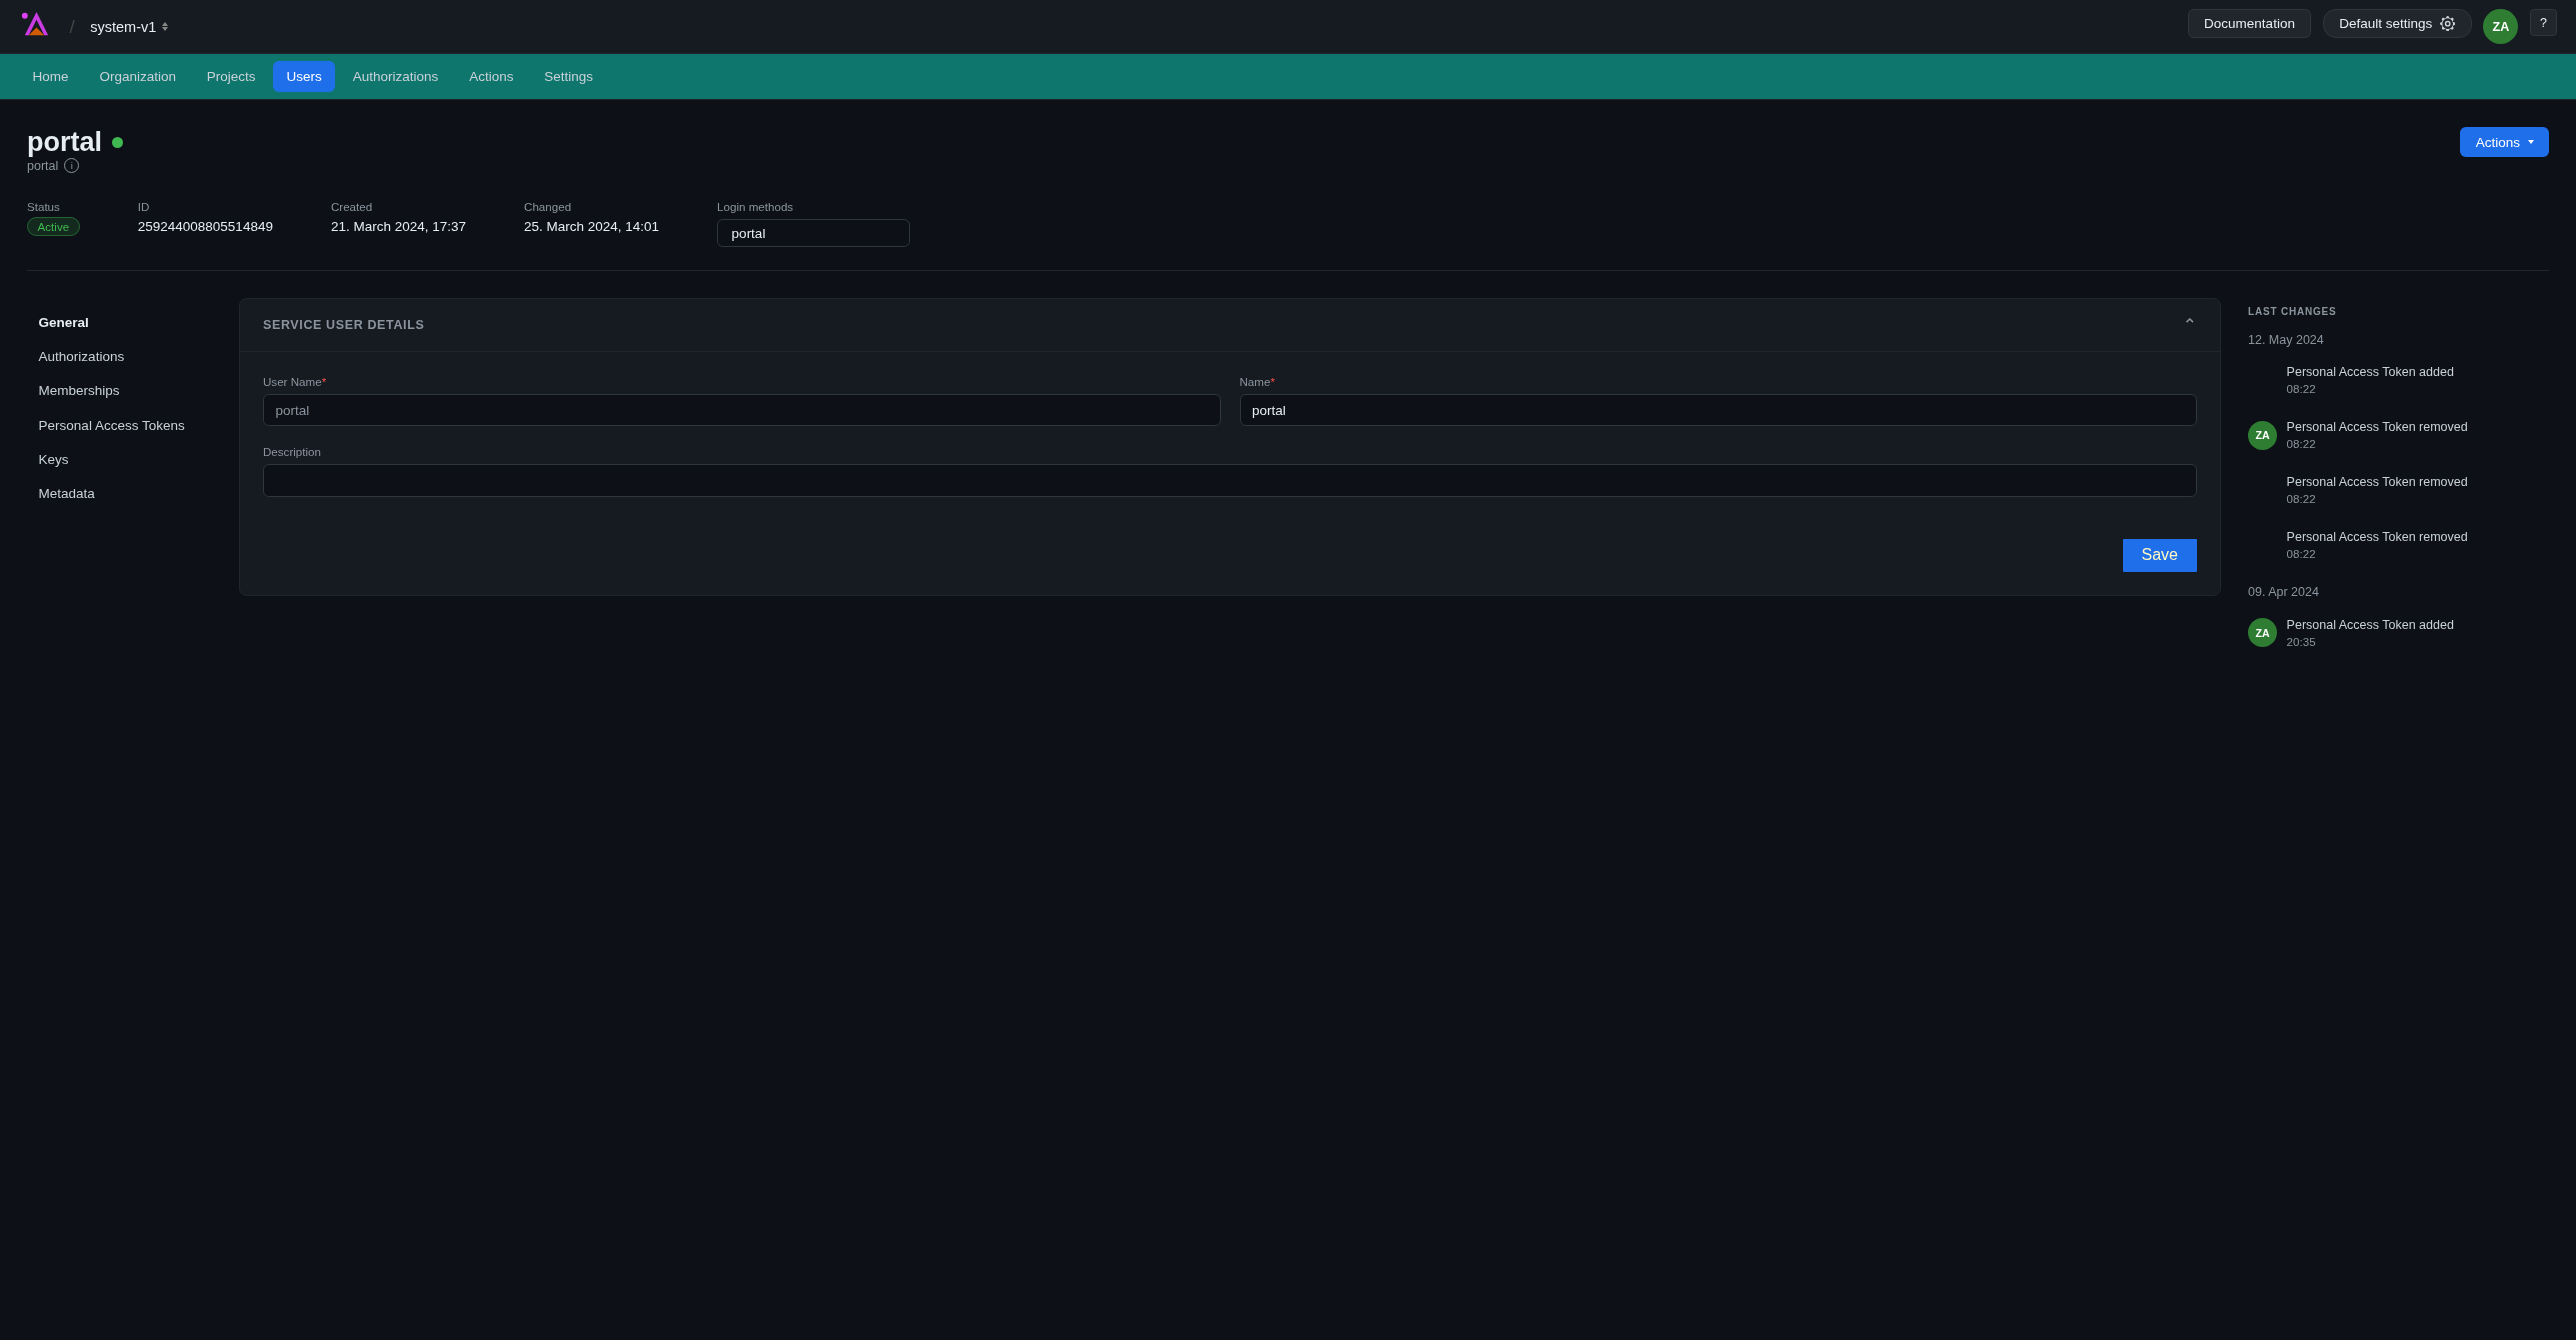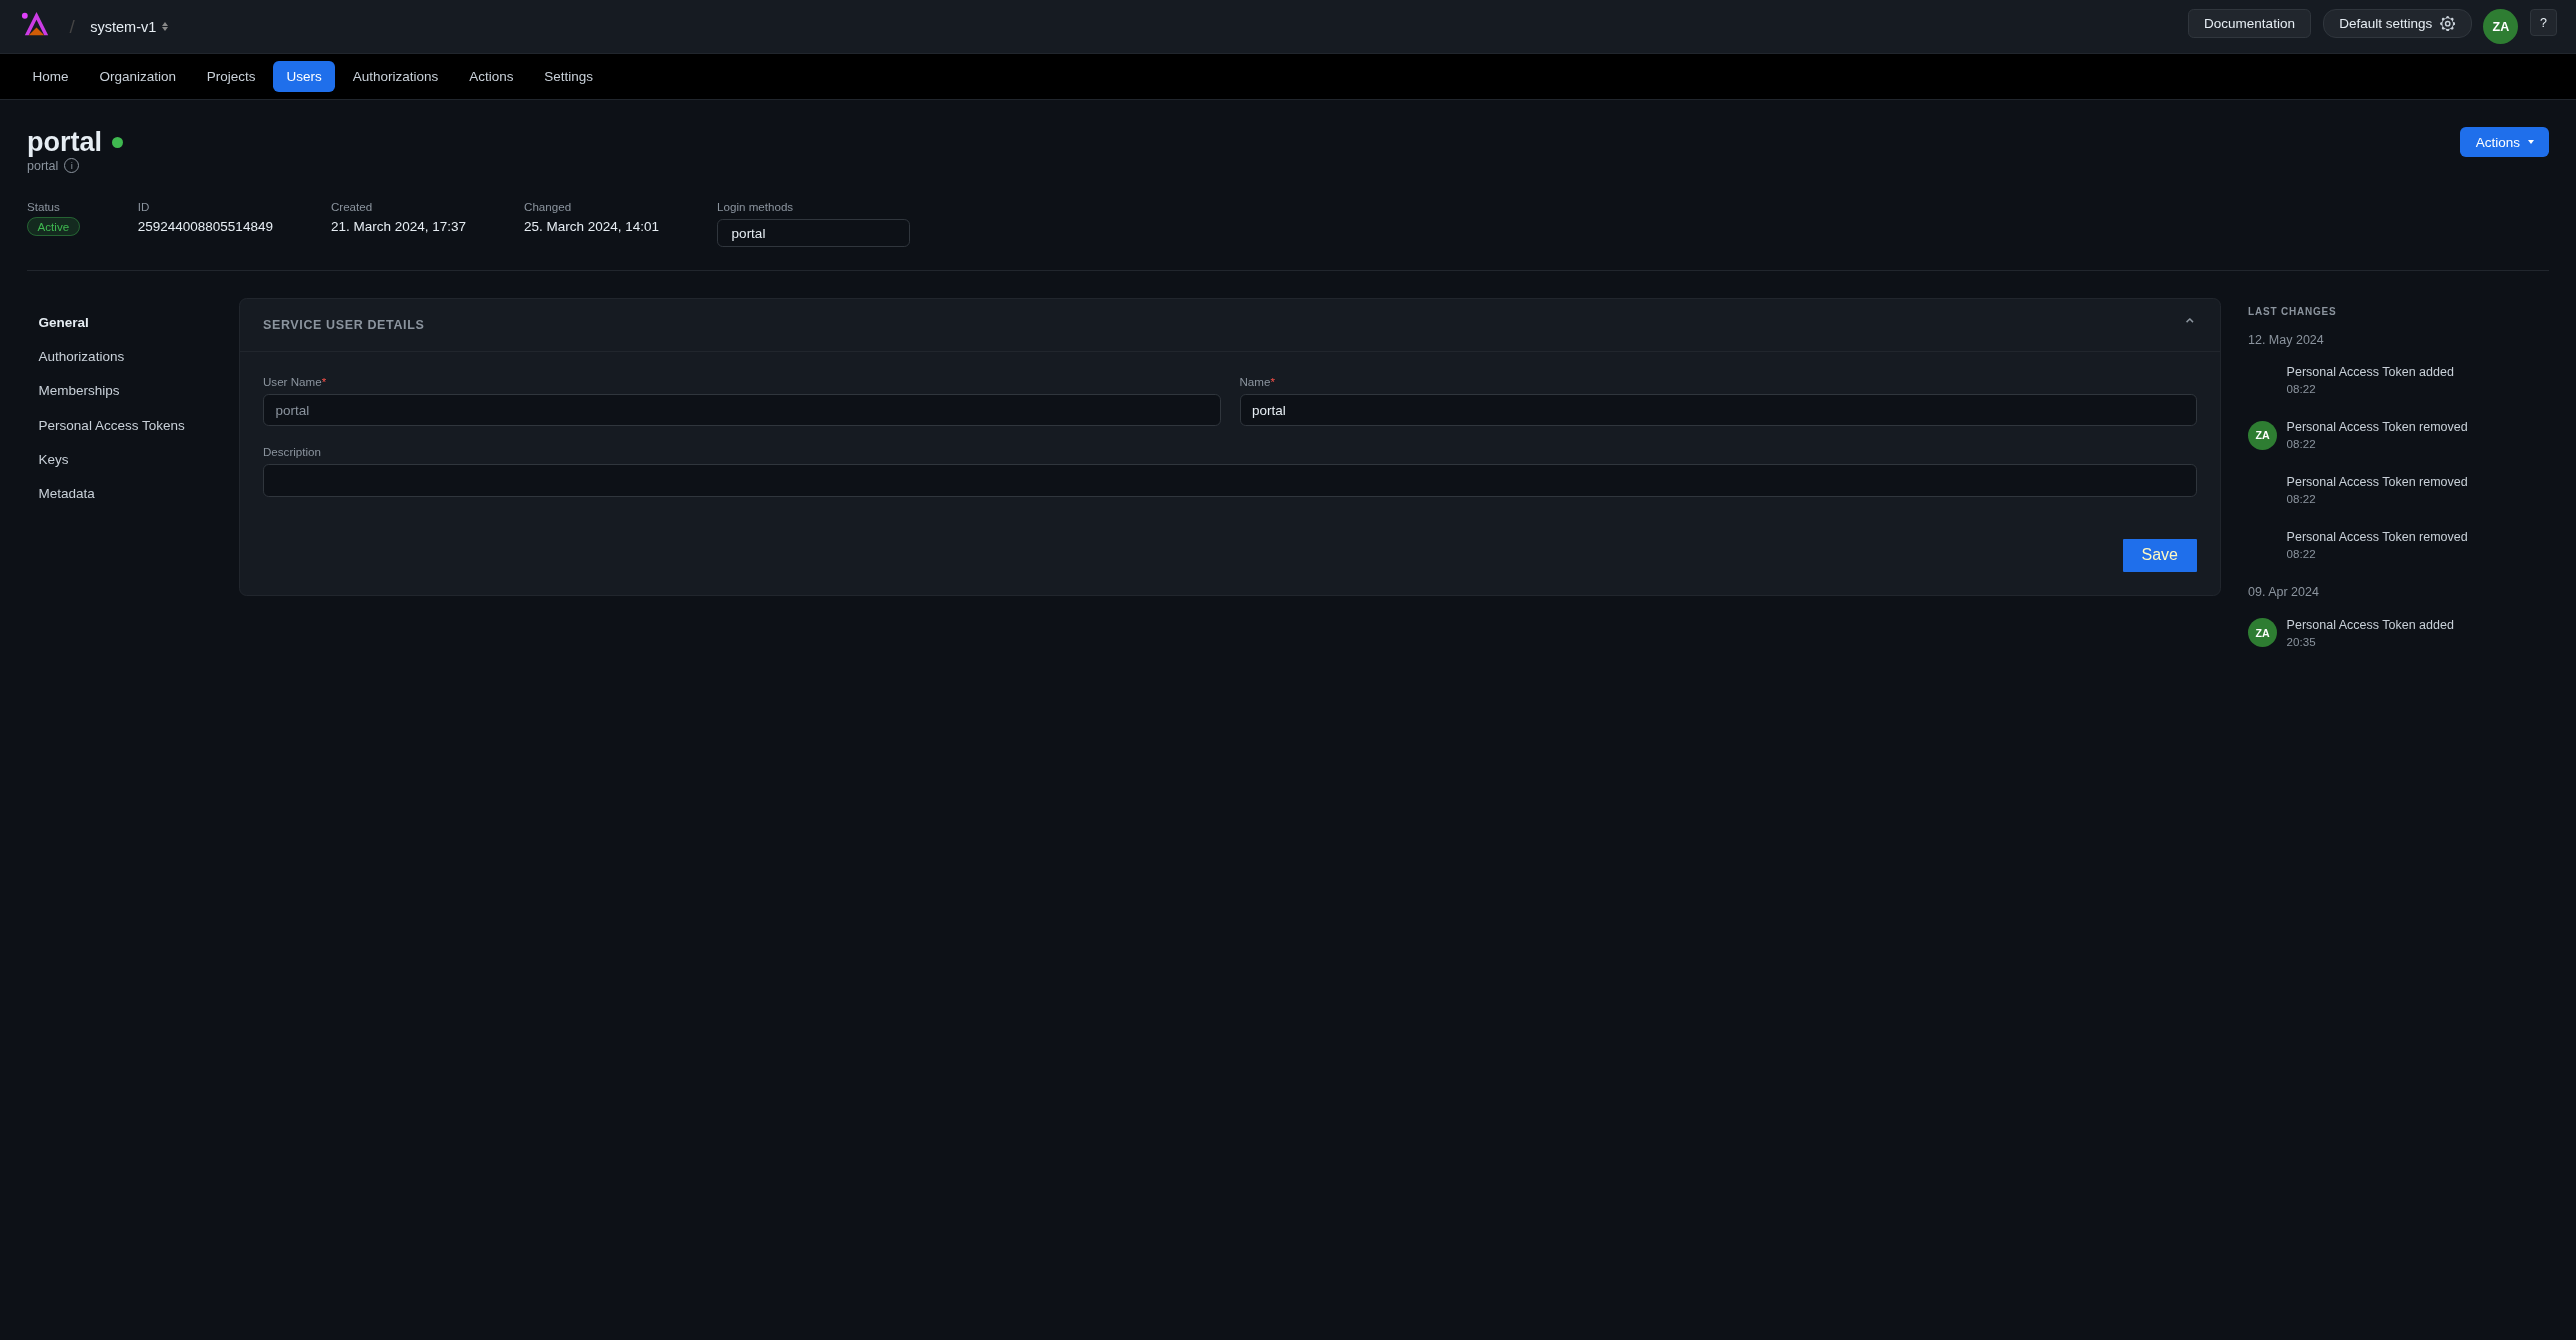--- a/index.html
+++ b/index.html
@@ -109,21 +109,21 @@
       color: #e6edf3;
       display: flex;
       align-items: center;
       justify-content: center;
       font-size: 12.5px;
       cursor: pointer;
     }
 
     
     .navbar {
-      background: #000000;
+      background: #0f766e;
       border-bottom: 1px solid #21262d;
       display: flex;
       align-items: center;
       padding: 0 19px;
       height: 46px;
       gap: 3.9px;
     }
     .nav-item {
       padding: 7.7px 13.5px;
       border-radius: 5.8px;

